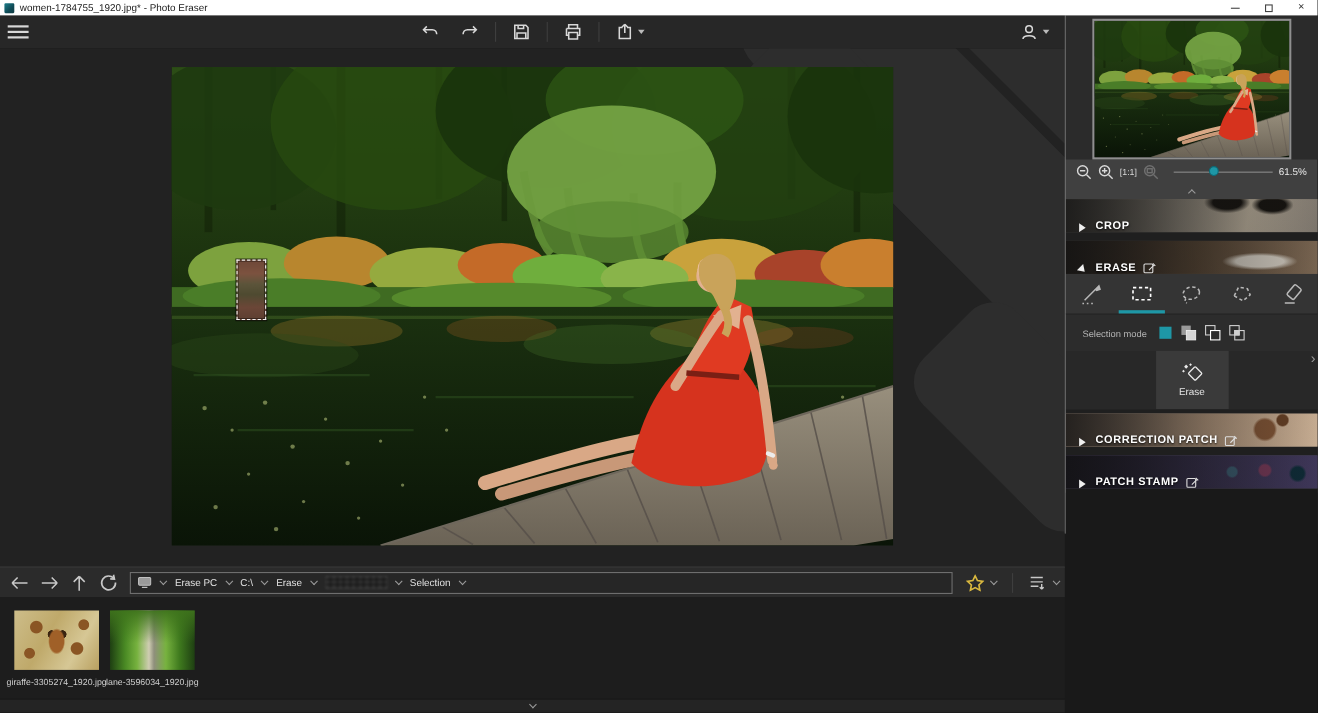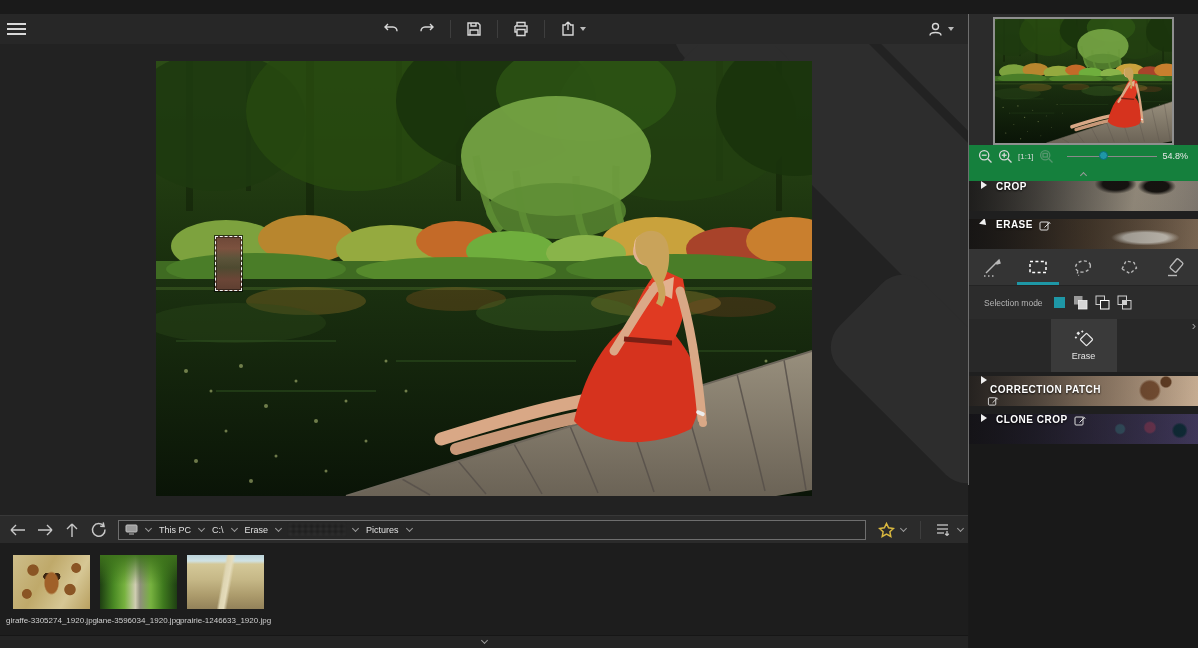--- a/index.html
+++ b/index.html
@@ -32,52 +32,52 @@
   
   #canvas { position:absolute; left:0; top:44px; width:968px; height:471px; background:#222222; overflow:hidden; }
   .wm { position:absolute; background:#2d2d2d; }
   #photo { position:absolute; left:156px; top:17px; width:656px; height:435px; }
   #photo svg { display:block; }
   #marquee { position:absolute; left:59px; top:175px; width:27px; height:55px;
     border:1px dashed #f2f2f2; box-shadow:0 0 0 1px rgba(0,0,0,.65), inset 0 0 0 1px rgba(0,0,0,.4);
     background:linear-gradient(180deg,#6e4838 0%,#7c523f 22%,#5c543a 40%,#4e4a30 58%,#6b4637 80%,#5e3f31 100%); }
 
   
-  #rightpanel { position:absolute; left:968px; top:14px; width:230px; height:471px; background:#15803d; border-left:1px solid #6e6e6e; display:flex; flex-direction:column; }
+  #rightpanel { position:absolute; left:968px; top:14px; width:230px; height:471px; background:#404040; border-left:1px solid #6e6e6e; display:flex; flex-direction:column; }
   #nav-preview-wrap { padding:3px 0 0 0; display:flex; justify-content:center; background:#2b2b2b; }
   #nav-preview { border:2px solid #8f8f8f; width:181px; height:128px; background:#111; }
   #zoom-row { height:22px; display:flex; align-items:center; padding:0 10px 0 9px; gap:5px; }
   .zico { display:flex; align-items:center; }
   .one2one { font-size:8px; color:#d8d8d8; letter-spacing:0; white-space:nowrap; }
   #zoom-slider { position:relative; width:96px; height:10px; margin-left:8px; }
   #zoom-slider .track { position:absolute; left:0; right:0; top:4.5px; height:1px; background:#8a8a8a; }
   #zoom-slider .handle { position:absolute; left:36%; top:0; width:9px; height:9px; border-radius:50%; background:#1e97a6; border:1px solid #0d6b77; }
   #zoom-val { margin-left:auto; font-size:9px; color:#e8e8e8; }
   #collapse-up { height:14px; display:flex; align-items:center; justify-content:center; }
   .chev { width:5px; height:5px; border-right:1.4px solid #9a9a9a; border-bottom:1.4px solid #9a9a9a; transform:rotate(45deg); margin-top:-2px; }
   .chev.up { transform:rotate(-135deg); margin-top:3px; }
 
-  .phead { position:relative; height:30px; display:flex; align-items:flex-start; padding-left:12px; overflow:hidden; }
+  .phead { position:relative; height:30px; display:flex; align-items:flex-end; padding-left:12px; overflow:hidden; }
   .phead .shade { position:absolute; inset:0; background:linear-gradient(90deg,rgba(18,18,18,.82) 0%,rgba(18,18,18,.45) 45%,rgba(18,18,18,.12) 100%); }
   .phead .lbl { position:relative; font-size:10px; font-weight:bold; color:#fff; letter-spacing:.5px; margin-left:9px; text-shadow:0 1px 2px rgba(0,0,0,.9); }
   .arrow-r { position:relative; width:0; height:0; border-top:4px solid transparent; border-bottom:4px solid transparent; border-left:6px solid #efefef; }
   .arrow-r.expanded { transform:rotate(45deg); }
   .badge { position:relative; margin-left:6px; }
   .gap { background:#1f1f1f; }
   #hdr-crop { background:
      radial-gradient(ellipse 34px 16px at 64% 10%, #16130f 38%, rgba(0,0,0,0) 62%),
      radial-gradient(ellipse 30px 14px at 82% 18%, #16130f 40%, rgba(0,0,0,0) 64%),
      linear-gradient(100deg,#57534c 0%,#8d867a 38%,#c0b4a0 72%,#8a8278 100%); }
   #hdr-erase { background:
      radial-gradient(ellipse 52px 12px at 77% 62%, #ded7cb 42%, rgba(0,0,0,0) 66%),
      linear-gradient(100deg,#2e251e 0%,#5c4936 52%,#86705a 100%); }
   #hdr-patch { background:
      radial-gradient(circle 15px at 79% 48%, #8a5a38 58%, rgba(0,0,0,0) 74%),
      radial-gradient(circle 8px at 86% 20%, #6e4426 60%, rgba(0,0,0,0) 78%),
-     linear-gradient(100deg,#7c6a5c 0%,#c3a487 55%,#dfc2a4 100%); flex-direction: column; }
+     linear-gradient(100deg,#7c6a5c 0%,#c3a487 55%,#dfc2a4 100%); }
   #hdr-clone { background:
      radial-gradient(circle 12px at 92% 55%, #0e2d3a 48%, rgba(0,0,0,0) 68%),
      radial-gradient(circle 10px at 79% 45%, #7a3a5a 48%, rgba(0,0,0,0) 66%),
      radial-gradient(circle 9px at 66% 50%, #3c5f74 46%, rgba(0,0,0,0) 64%),
      linear-gradient(100deg,#211c30 0%,#37304e 55%,#453c63 100%); }
 
   #tool-row { height:36px; background:#343434; display:flex; }
   .tool { flex:1; display:flex; align-items:center; justify-content:center; position:relative; }
   .tool.active::after { content:""; position:absolute; left:2px; right:2px; bottom:0; height:3px; background:#1e97a6; }
   #selmode-row { height:34px; background:#2c2c2c; display:flex; align-items:center; padding-left:15px; border-top:1px solid #242424; }
@@ -244,20 +244,35 @@
         <path d="M480,178 C488,166 506,167 511,181 C516,196 512,216 504,226 C496,220 494,208 490,205 C482,201 477,190 480,178 Z" fill="#c9a35a"></path>
         <path d="M503,220 q6,14 0,24" stroke="#c9a35a" stroke-width="7" fill="none"></path>
         <path d="M468,278 L516,282" stroke="#7a1f14" stroke-width="5"></path>
       </g>
     </symbol>
   </defs>
 </svg>
 
 <div id="app">
 
+  <div id="titlebar">
+    <div class="app-ico"></div>
+    <span id="win-title">women-1784755_1920.jpg* - Photo Eraser</span>
+    <div id="win-controls">
+      <div class="winbtn">
+          <span class="glyph-min"></span>
+        </div>
+      <div class="winbtn">
+          <span class="glyph-max"></span>
+        </div>
+      <div class="winbtn">
+          <span class="glyph-close">×</span>
+        </div>
+    </div>
+  </div>
 
   <div id="toolbar">
     <div id="hamburger">
       <span></span>
         <span></span>
         <span></span>
     </div>
     <div id="tb-center">
       <div class="tbtn">
         <svg class="tb-svg" width="18" height="18" viewBox="0 0 18 18">
@@ -340,21 +355,21 @@
         <svg width="15" height="15" viewBox="0 0 15 15" fill="none" stroke="#bbb" stroke-width="1.3">
             <circle cx="6.2" cy="6.2" r="4.6"></circle>
             <line x1="9.8" y1="9.8" x2="13.5" y2="13.5"></line>
             <rect x="4" y="4.4" width="4.4" height="3.6"></rect>
           </svg>
       </span>
       <div id="zoom-slider">
         <div class="track"></div>
         <div class="handle"></div>
       </div>
-      <span id="zoom-val">54.8%</span>
+      <span id="zoom-val">61.5%</span>
     </div>
     <div id="collapse-up">
         <span class="chev up"></span>
       </div>
 
     <div class="phead" id="hdr-crop">
       <div class="shade"></div>
       <span class="arrow-r" style="position:relative"></span>
       <span class="lbl">CROP</span>
     </div>
@@ -444,21 +459,21 @@
       <span class="lbl">CORRECTION PATCH</span>
       <svg class="badge" width="12" height="12" viewBox="0 0 12 12" fill="none" stroke="#ddd" stroke-width="1">
           <rect x="1" y="3" width="8" height="8" rx="1"></rect>
           <path d="M5.5,8.5 L10.5,3.5 M9,2.5 L11.3,4.8"></path>
         </svg>
     </div>
     <div class="gap" style="height:8px"></div>
     <div class="phead" id="hdr-clone">
       <div class="shade"></div>
       <span class="arrow-r" style="position:relative"></span>
-      <span class="lbl">CLONE CROP</span>
+      <span class="lbl">PATCH STAMP</span>
       <svg class="badge" width="12" height="12" viewBox="0 0 12 12" fill="none" stroke="#ddd" stroke-width="1">
           <rect x="1" y="3" width="8" height="8" rx="1"></rect>
           <path d="M5.5,8.5 L10.5,3.5 M9,2.5 L11.3,4.8"></path>
         </svg>
     </div>
     <div id="panel-rest"></div>
   </div>
   <div id="panel-expander">›</div>
 
   <div id="navbar">
@@ -482,29 +497,29 @@
           <path d="M13.8,5.2 A6.3,6.3 0 1 0 15,8.5"></path>
           <path d="M13.2,1.5 L14,5.4 L10.2,5.2" fill="none"></path>
         </svg>
     </span>
     <div id="addressbar">
       <svg width="13" height="11" viewBox="0 0 13 11" fill="none" stroke="#c0c0c0" stroke-width="1">
           <rect x="1" y="1" width="11" height="7" rx="1" fill="#9a9a9a" stroke="#c0c0c0"></rect>
           <line x1="4" y1="10" x2="9" y2="10"></line>
         </svg>
       <span class="chev"></span>
-      <span class="crumb">This PC</span>
+      <span class="crumb">Erase PC</span>
       <span class="chev"></span>
       <span class="crumb">C:\</span>
       <span class="chev"></span>
       <span class="crumb">Erase</span>
       <span class="chev"></span>
       <span class="redacted"></span>
       <span class="chev"></span>
-      <span class="crumb">Pictures</span>
+      <span class="crumb">Selection</span>
       <span class="chev"></span>
     </div>
     <div id="favs">
       <svg width="17" height="16" viewBox="0 0 17 16" fill="none" stroke="#d9b83f" stroke-width="1.5">
           <path d="M8.5,1.5 L10.6,5.8 L15.4,6.5 L11.9,9.8 L12.8,14.5 L8.5,12.2 L4.2,14.5 L5.1,9.8 L1.6,6.5 L6.4,5.8 Z"></path>
         </svg>
       <span class="chev"></span>
       <span class="bar-sep"></span>
       <svg width="17" height="15" viewBox="0 0 17 15" fill="none" stroke="#c8c8c8" stroke-width="1.3">
           <line x1="2" y1="3" x2="13" y2="3"></line>
@@ -518,24 +533,20 @@
 
   <div id="filmstrip">
     <div class="fs-item">
       <div class="fs-thumb th-giraffe"></div>
       <div class="fs-name">giraffe-3305274_1920.jpg</div>
     </div>
     <div class="fs-item">
       <div class="fs-thumb th-lane"></div>
       <div class="fs-name">lane-3596034_1920.jpg</div>
     </div>
-    <div class="fs-item">
-      <div class="fs-thumb th-prairie"></div>
-      <div class="fs-name">prairie-1246633_1920.jpg</div>
-    </div>
   </div>
 
   <div id="bottomstrip">
     <span class="chev" style="margin-top:-3px"></span>
   </div>
   <div id="br-corner"></div>
 
 </div>
 
 </body></html>

